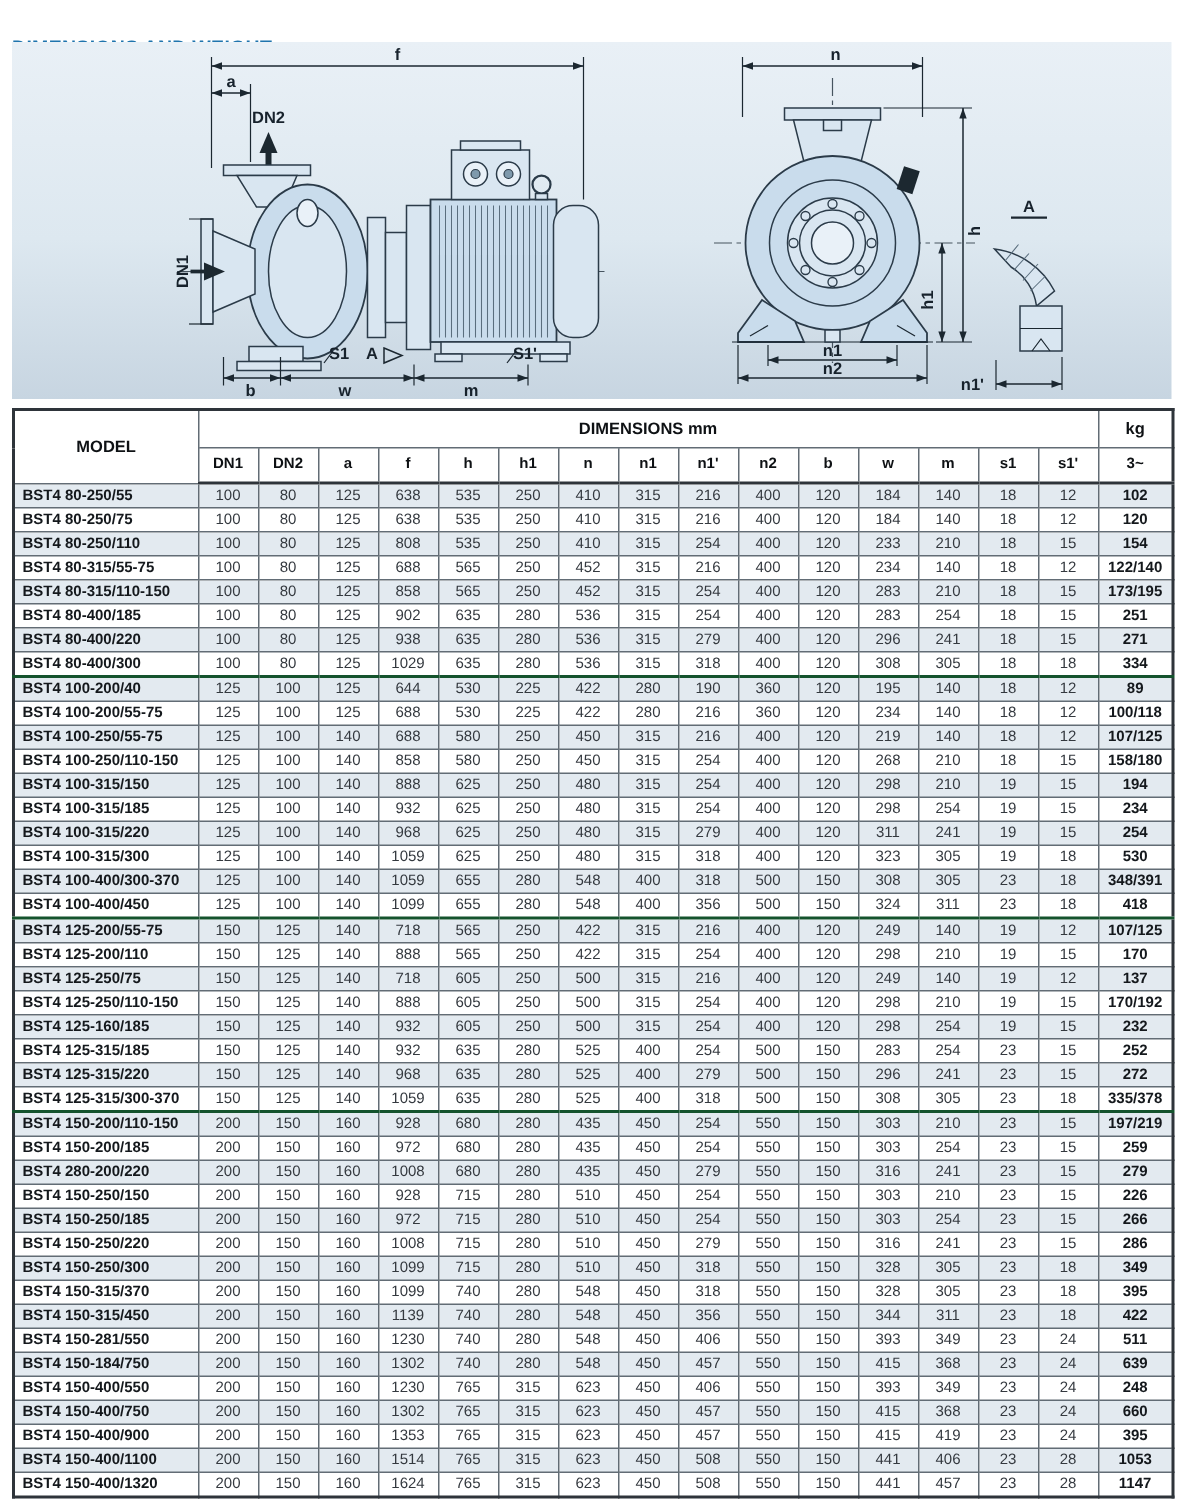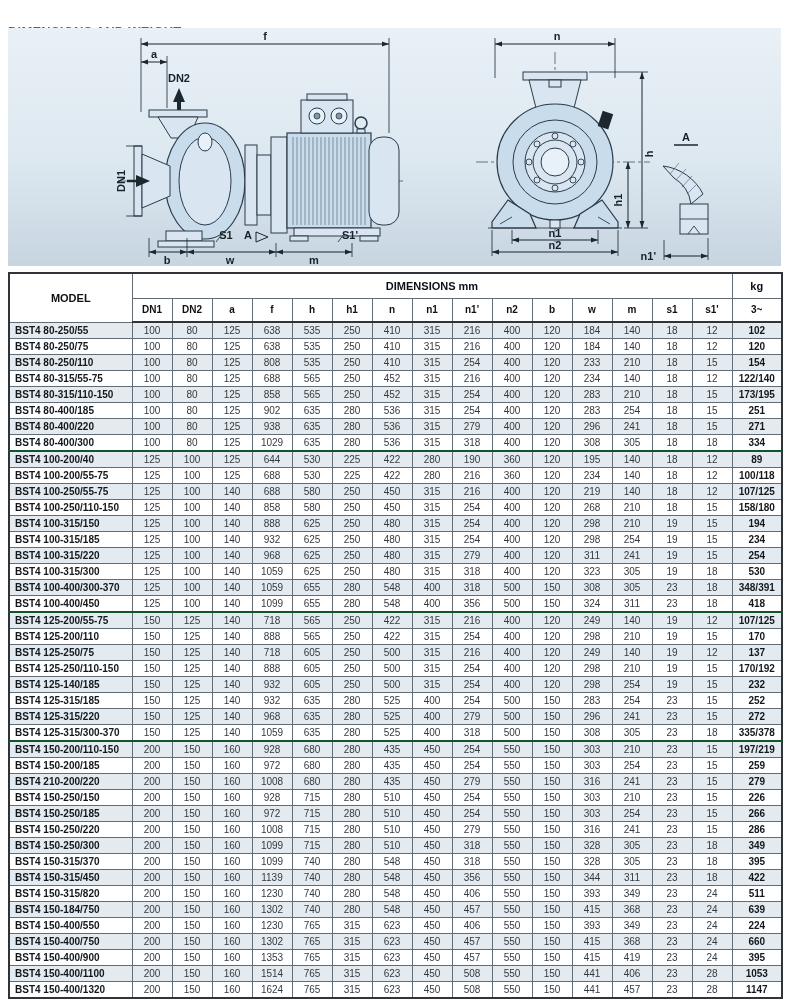--- a/index.html
+++ b/index.html
@@ -653,21 +653,21 @@
         <td>254</td>
         <td>400</td>
         <td>120</td>
         <td>298</td>
         <td>210</td>
         <td>19</td>
         <td>15</td>
         <td class="kg">170/192</td>
       </tr>
       <tr>
-        <td class="model">BST4 125-140/185</td>
+        <td class="model">BST4 125-160/185</td>
         <td>150</td>
         <td>125</td>
         <td>140</td>
         <td>932</td>
         <td>605</td>
         <td>250</td>
         <td>500</td>
         <td>315</td>
         <td>254</td>
         <td>400</td>
@@ -767,21 +767,21 @@
         <td>254</td>
         <td>550</td>
         <td>150</td>
         <td>303</td>
         <td>254</td>
         <td>23</td>
         <td>15</td>
         <td class="kg">259</td>
       </tr>
       <tr>
-        <td class="model">BST4 210-200/220</td>
+        <td class="model">BST4 280-200/220</td>
         <td>200</td>
         <td>150</td>
         <td>160</td>
         <td>1008</td>
         <td>680</td>
         <td>280</td>
         <td>435</td>
         <td>450</td>
         <td>279</td>
         <td>550</td>
@@ -900,21 +900,21 @@
         <td>356</td>
         <td>550</td>
         <td>150</td>
         <td>344</td>
         <td>311</td>
         <td>23</td>
         <td>18</td>
         <td class="kg">422</td>
       </tr>
       <tr>
-        <td class="model">BST4 150-315/820</td>
+        <td class="model">BST4 150-281/550</td>
         <td>200</td>
         <td>150</td>
         <td>160</td>
         <td>1230</td>
         <td>740</td>
         <td>280</td>
         <td>548</td>
         <td>450</td>
         <td>406</td>
         <td>550</td>
@@ -954,21 +954,21 @@
         <td>315</td>
         <td>623</td>
         <td>450</td>
         <td>406</td>
         <td>550</td>
         <td>150</td>
         <td>393</td>
         <td>349</td>
         <td>23</td>
         <td>24</td>
-        <td class="kg">224</td>
+        <td class="kg">248</td>
       </tr>
       <tr>
         <td class="model">BST4 150-400/750</td>
         <td>200</td>
         <td>150</td>
         <td>160</td>
         <td>1302</td>
         <td>765</td>
         <td>315</td>
         <td>623</td>

